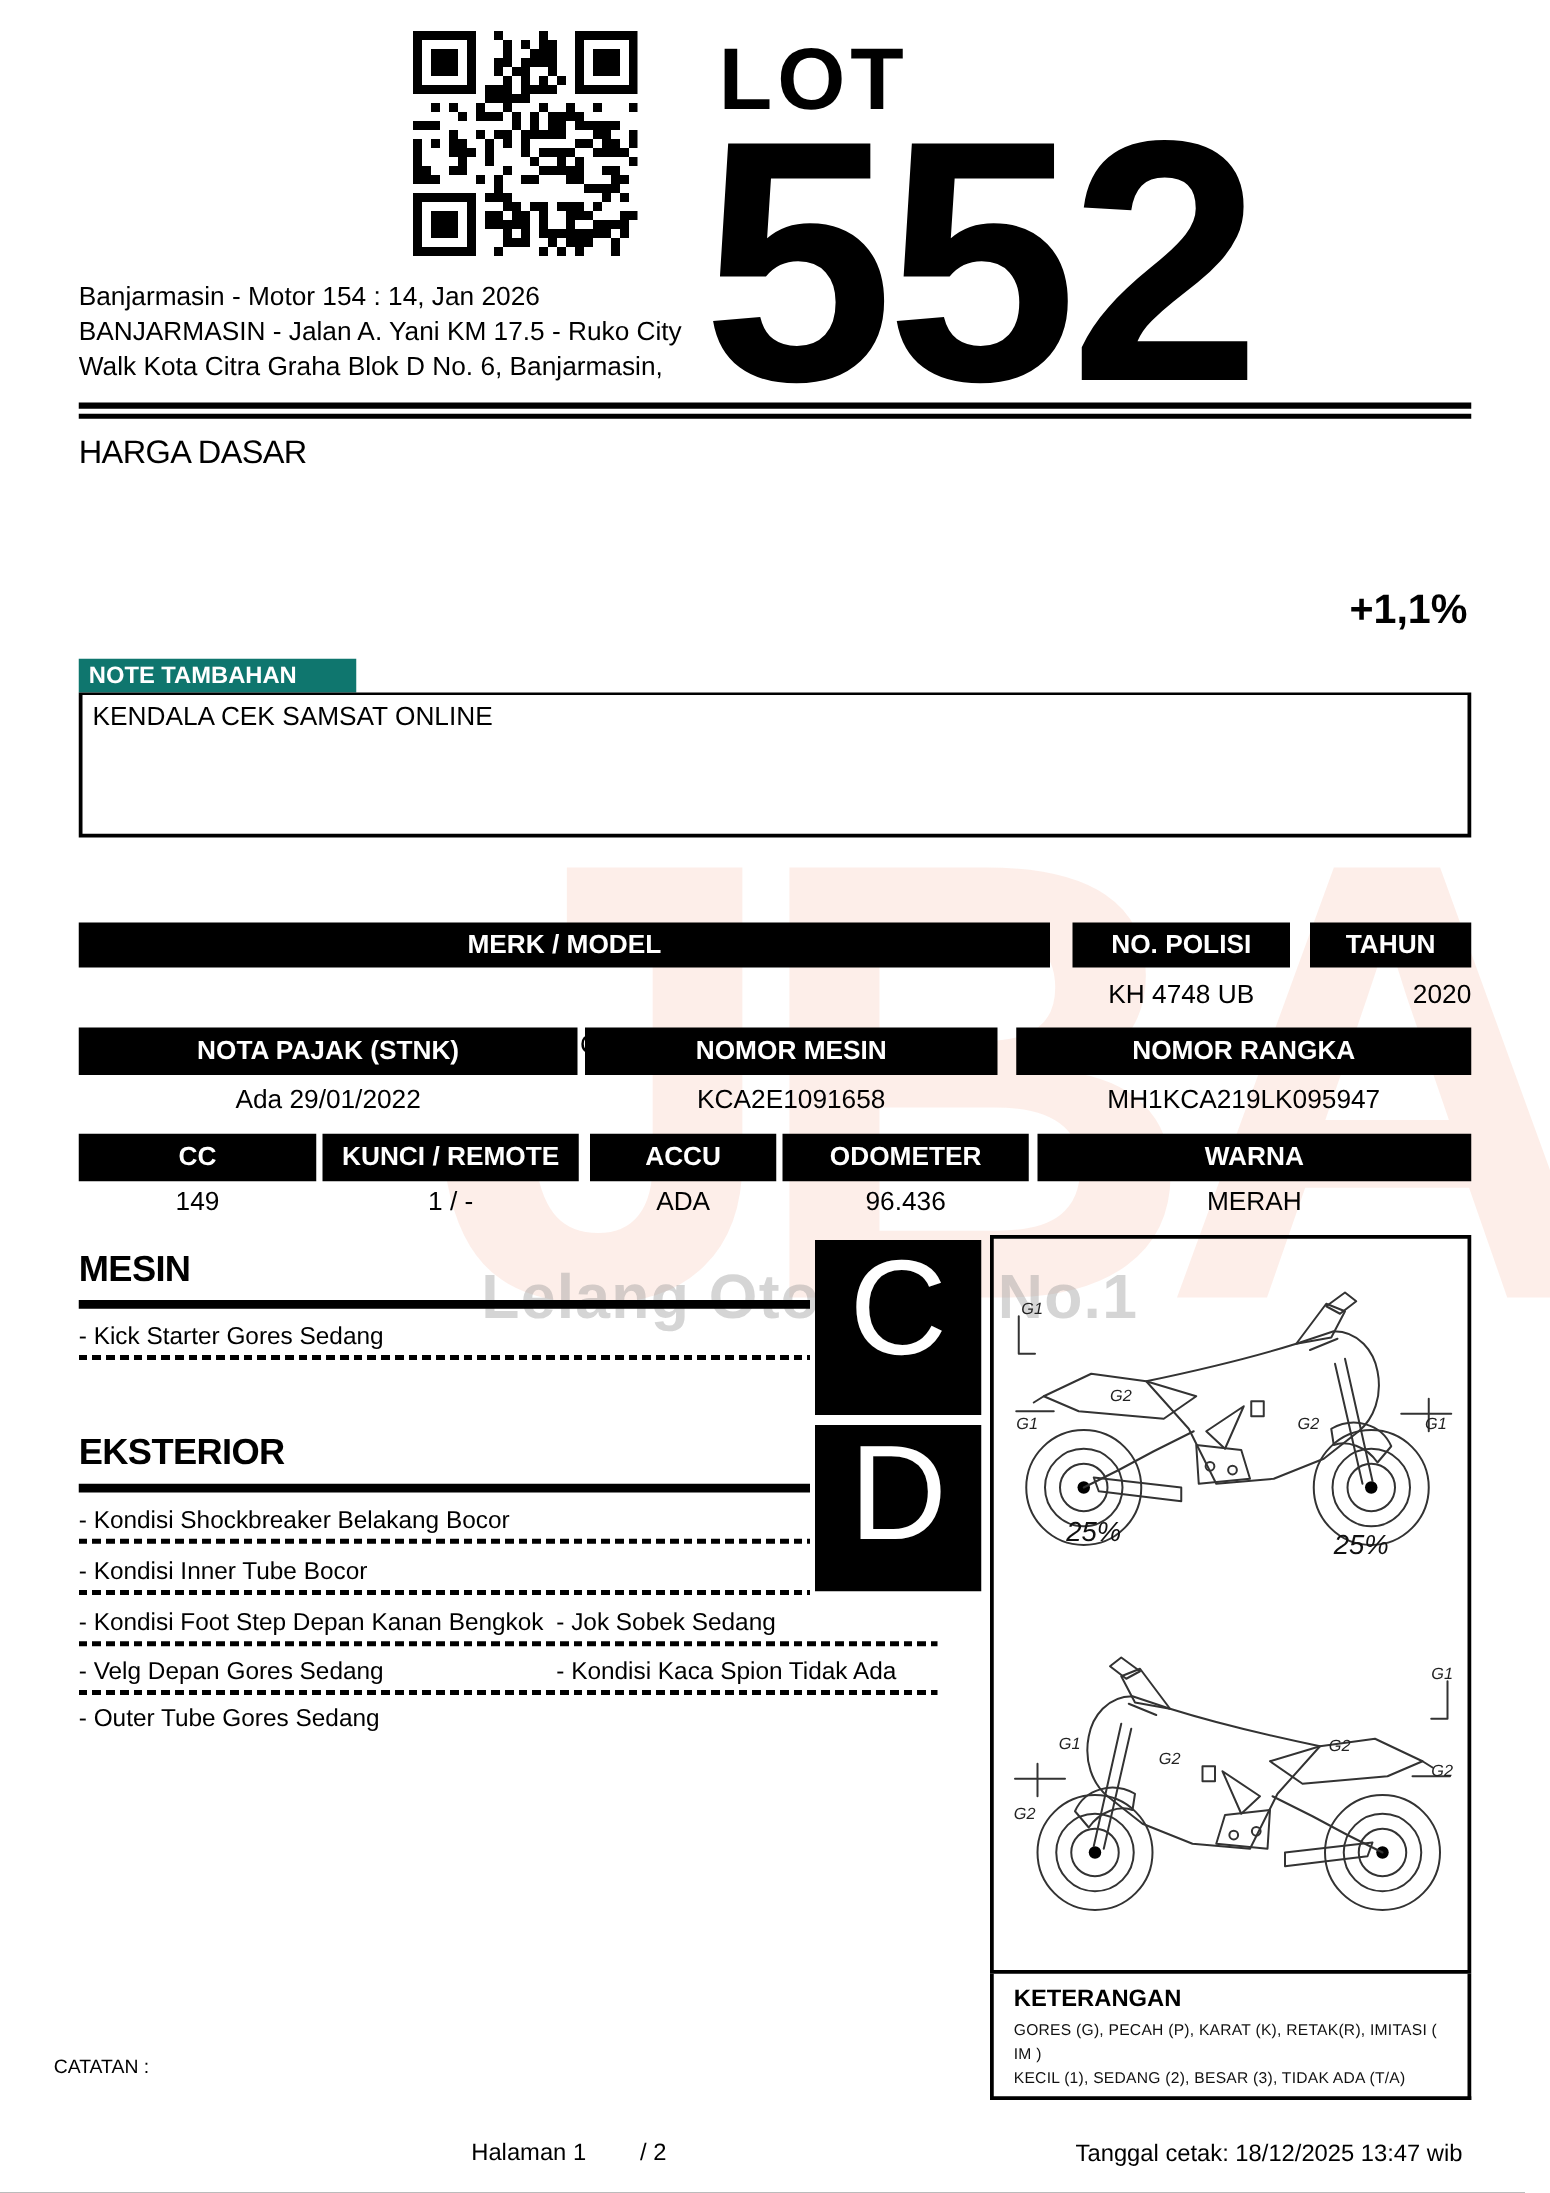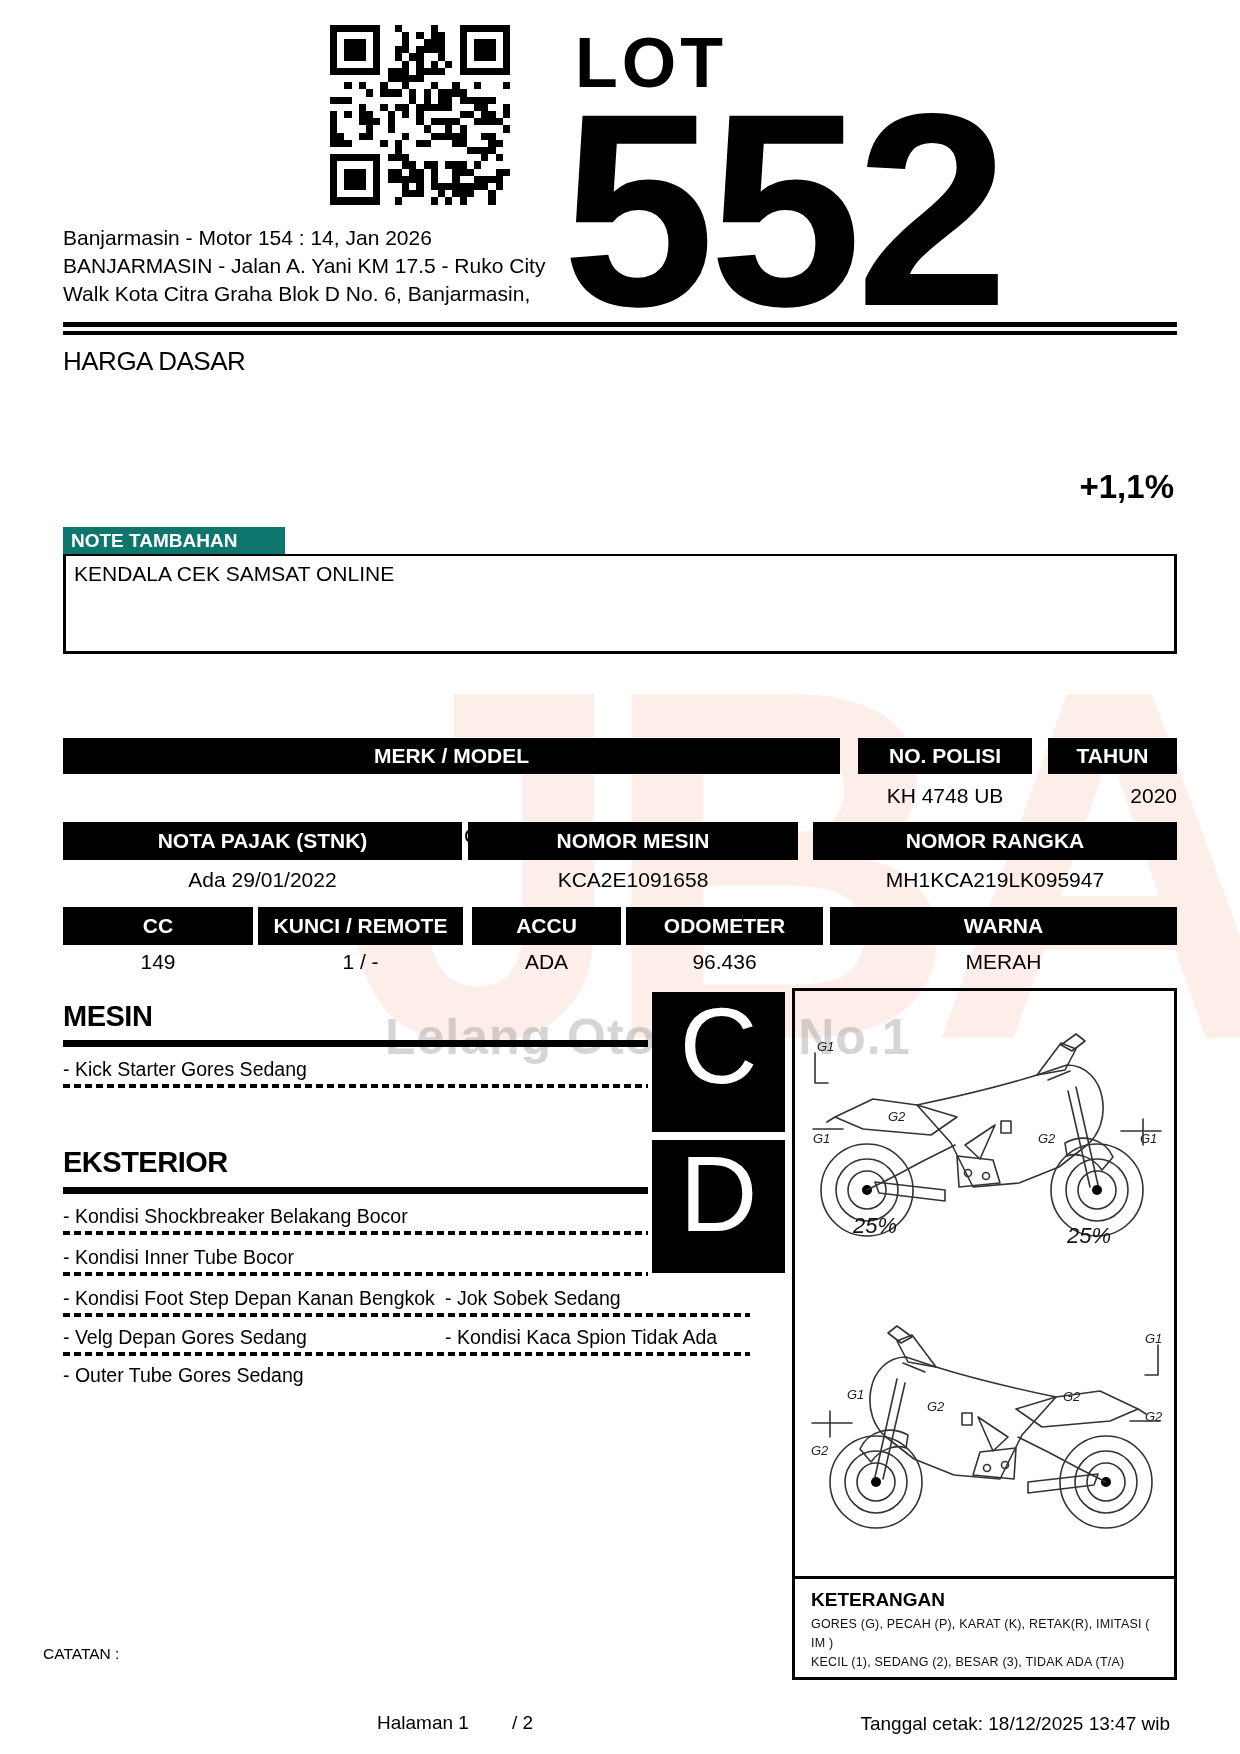--- a/index.html
+++ b/index.html
@@ -18,21 +18,21 @@
   .lot-label{left:575px;top:28px;font-size:70px;font-weight:bold;letter-spacing:4px;line-height:1;}
   .lot-number{left:562px;top:72px;font-size:275px;font-weight:bold;line-height:1;letter-spacing:-6px;}
   .addr{left:63px;top:224px;font-size:21px;line-height:28px;}
   .rule2{left:63px;top:322px;width:1114px;height:13px;border-top:5px solid #000;border-bottom:4px solid #000;}
   .harga-label{left:63px;top:346px;font-size:26px;letter-spacing:-0.5px;}
   .harga-value{left:60px;top:368px;font-size:150px;line-height:1.0;font-weight:400;}
   .pct{right:66px;top:468px;font-size:33px;font-weight:bold;}
   
   .note-bar{left:63px;top:527px;width:222px;height:27px;background:#0f766e;color:#fff;
             font-size:19px;font-weight:bold;line-height:27px;padding-left:8px;}
-  .note-box{left:63px;top:554px;width:1114px;height:100px;border:3px solid #000;border-top-width:2px;
+  .note-box{left:63px;top:554px;width:1114px;height:116px;border:3px solid #000;border-top-width:2px;
             font-size:21px;padding:6px 8px;}
   
   .hcell{background:#000;color:#fff;font-weight:bold;text-align:center;font-size:21px;}
   .vcell{text-align:center;font-size:21px;}
   .r1{top:738px;height:36px;line-height:36px;}
   .r1v{top:782px;height:28px;line-height:28px;}
   .r2{top:822px;height:38px;line-height:38px;}
   .r2v{top:866px;height:28px;line-height:28px;}
   .r3{top:907px;height:38px;line-height:38px;}
   .r3v{top:948px;height:28px;line-height:28px;}

